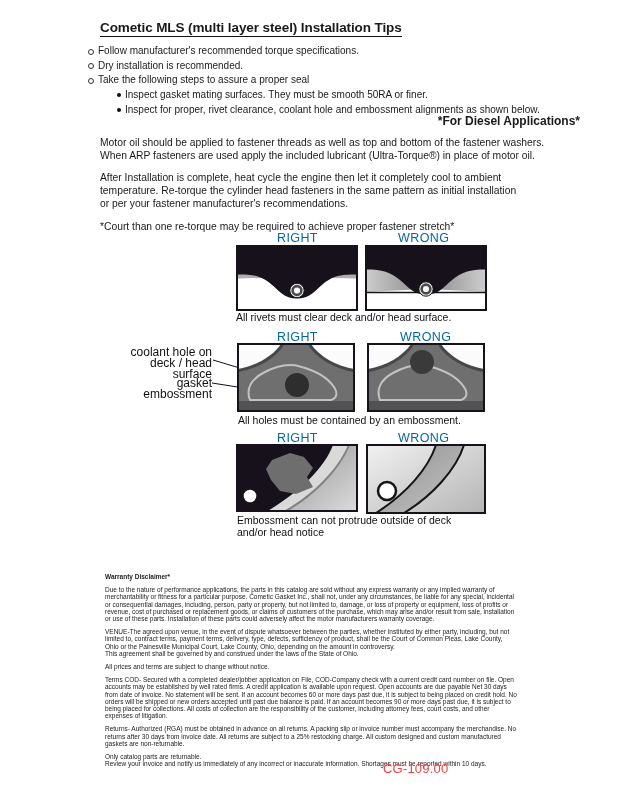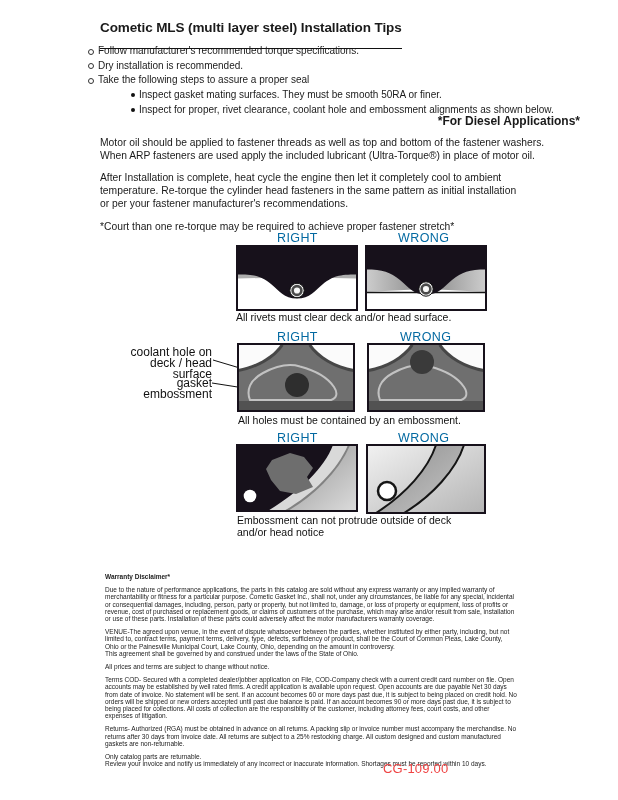--- a/index.html
+++ b/index.html
@@ -1,25 +1,25 @@
 <!DOCTYPE html>
 <html><head>
 <meta charset="utf-8">
 <style>
   html,body{margin:0;padding:0;background:#ffffff;}
   .page{position:relative;width:618px;height:800px;background:#ffffff;
         font-family:"Liberation Sans", sans-serif;color:#1a1a1a;overflow:hidden;}
   .abs{position:absolute;}
   .title{left:100px;top:20px;font-size:13.5px;font-weight:bold;letter-spacing:-0.1px;
-         border-bottom:1.6px solid #111;padding-bottom:13px;display:inline-block;}
+         border-bottom:1.6px solid #111;padding-bottom:1px;display:inline-block;}
   .bullets{left:88px;top:44px;width:490px;font-size:10px;line-height:14.7px;}
   .b-row{display:flex;align-items:flex-start;}
   .obullet{width:4px;height:4px;border:1px solid #333;border-radius:50%;margin:4.5px 4px 0 0;flex:none;}
   .fbullet{width:4px;height:4px;background:#111;border-radius:50%;margin:5px 4px 0 0;flex:none;}
-  .sub{margin-left:43px;}
+  .sub{margin-left:29px;}
   .diesel{left:100px;top:115px;width:480px;font-size:10.3px;line-height:13.1px;}
   .diesel h2{font-size:12px;font-weight:bold;margin:0 0 8px 0;text-align:right;}
   .diesel p{margin:0 0 9px 0;white-space:pre-line;}
   .fig-label{font-size:12.5px;letter-spacing:0.4px;color:#0369a1;}
   .caption{font-size:10.5px;color:#111;line-height:11.5px;}
   .ann{font-size:12px;line-height:11px;text-align:right;width:94px;color:#111;}
   .warranty{left:105px;top:573px;width:412px;font-size:6.5px;line-height:7.2px;color:#222;}
   .warranty .w-head{font-weight:bold;margin:0 0 6px 0;}
   .warranty p{margin:0 0 6px 0;white-space:pre-line;}
   .warranty .w-line{margin:0;}

